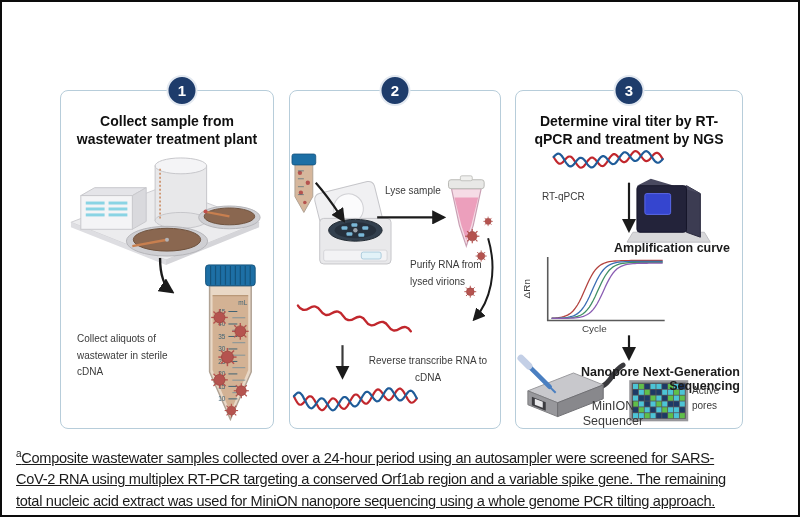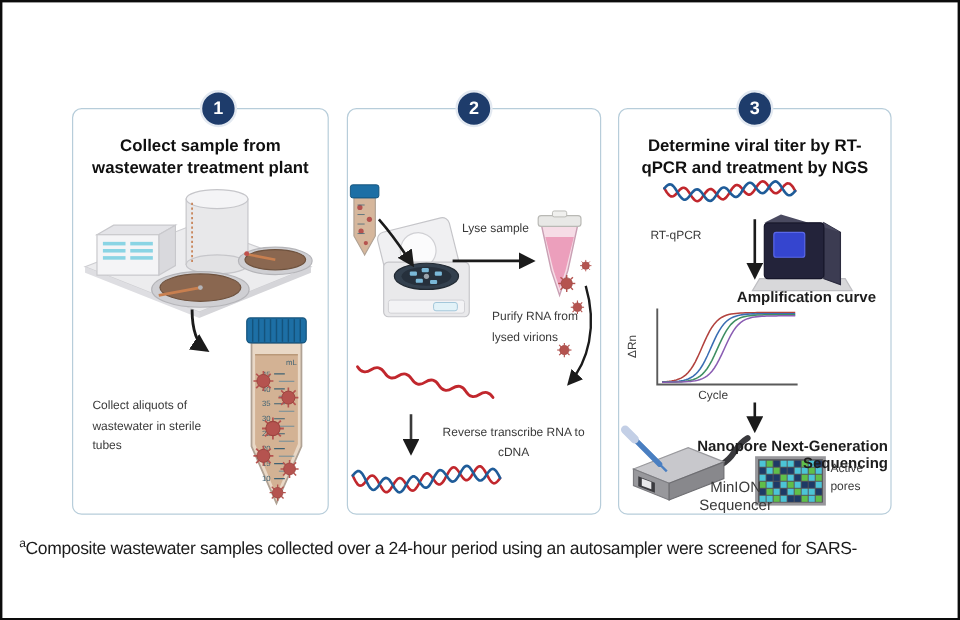--- a/index.html
+++ b/index.html
@@ -31,21 +31,21 @@
     font-weight:bold;font-size:14px;line-height:18px;color:#101010;z-index:2;
   }
   .note{
     position:absolute;font-size:10px;line-height:16.5px;color:#3a3a3a;z-index:2;
   }
   .note-bold{
     position:absolute;font-size:12.5px;font-weight:bold;color:#1c1c1c;z-index:2;text-align:right;
   }
   .footnote{
     position:absolute;left:14px;top:441px;width:776px;
-    font-size:14.6px;line-height:21.5px;letter-spacing:-0.3px;color:#1b1b1b;
+    font-size:14.6px;line-height:21.5px;letter-spacing:-0.3px;color:#1b1b1b;text-decoration:underline;
   }
   .footnote .fn-line{white-space:nowrap;}
   .footnote sup{font-size:10px;}
   .grad-num{font-size:6.5px;fill:#3f6273;}
   .axis-label{font-size:10px;fill:#3c3c3c;}
   svg{display:block;}
 </style>
 </head>
 <body>
 
@@ -158,21 +158,21 @@
           <use href="#virus" transform="translate(160,228) scale(1.05)"></use>
           <use href="#virus" transform="translate(181,242) scale(1.05)"></use>
           <use href="#virus" transform="translate(168,268) scale(1.15)"></use>
           <use href="#virus" transform="translate(160,291) scale(1.05)"></use>
           <use href="#virus" transform="translate(182,302) scale(0.95)"></use>
           <use href="#virus" transform="translate(172,322) scale(0.85)"></use>
         </g>
       </g>
     </svg>
 
-    <div class="note" style="left:16px;top:240px;width:100px;">Collect aliquots of wastewater in sterile tubes</div>
+    <div class="note" style="left:16px;top:240px;width:100px;">Collect aliquots of wastewater in sterile cDNA</div>
   </div>
 
   <div class="panel" style="left:287px;width:212px;">
     <div class="badge" style="left:50%;transform:translateX(-50%);">
       <span>2</span>
     </div>
 
     <svg class="panel-art" viewBox="0 0 212 339">
       <defs>
         <marker id="ah2" viewBox="0 0 10 10" refX="8" refY="5" markerWidth="6.5" markerHeight="6.5" orient="auto-start-reverse">
@@ -361,15 +361,17 @@
 
     <div class="note" style="left:26px;top:98px;width:62px;text-align:left;">RT-qPCR</div>
     <div class="note-bold" style="left:14px;top:150px;width:200px;">Amplification curve</div>
     <div class="note-bold" style="left:4px;top:274px;width:220px;">Nanopore Next-Generation Sequencing</div>
     <div class="note" style="left:58px;top:308px;width:78px;text-align:center;font-size:12.5px;line-height:15px;">MinION Sequencer</div>
     <div class="note" style="left:176px;top:292px;width:50px;font-size:10px;line-height:15px;">Active pores</div>
   </div>
 
   <div class="footnote">
     <div class="fn-line"><sup>a</sup><span>Composite wastewater samples collected over a 24-hour period using an autosampler were screened for SARS-</span></div>
+    <div class="fn-line">CoV-2 RNA using multiplex RT-PCR targeting a conserved Orf1ab region and a variable spike gene. The remaining</div>
+    <div class="fn-line">total nucleic acid extract was used for MiniON nanopore sequencing using a whole genome PCR tilting approach.</div>
   </div>
 
 </div>
 
 </body></html>

